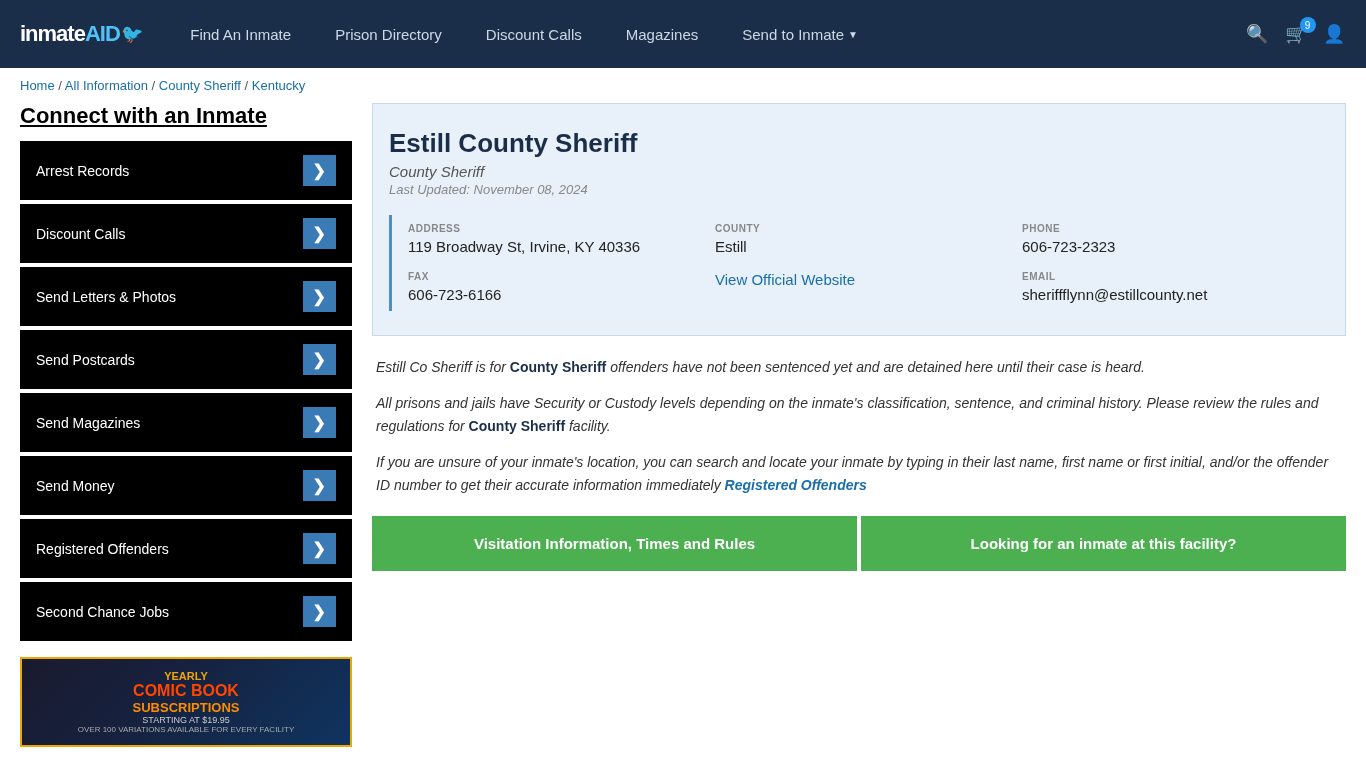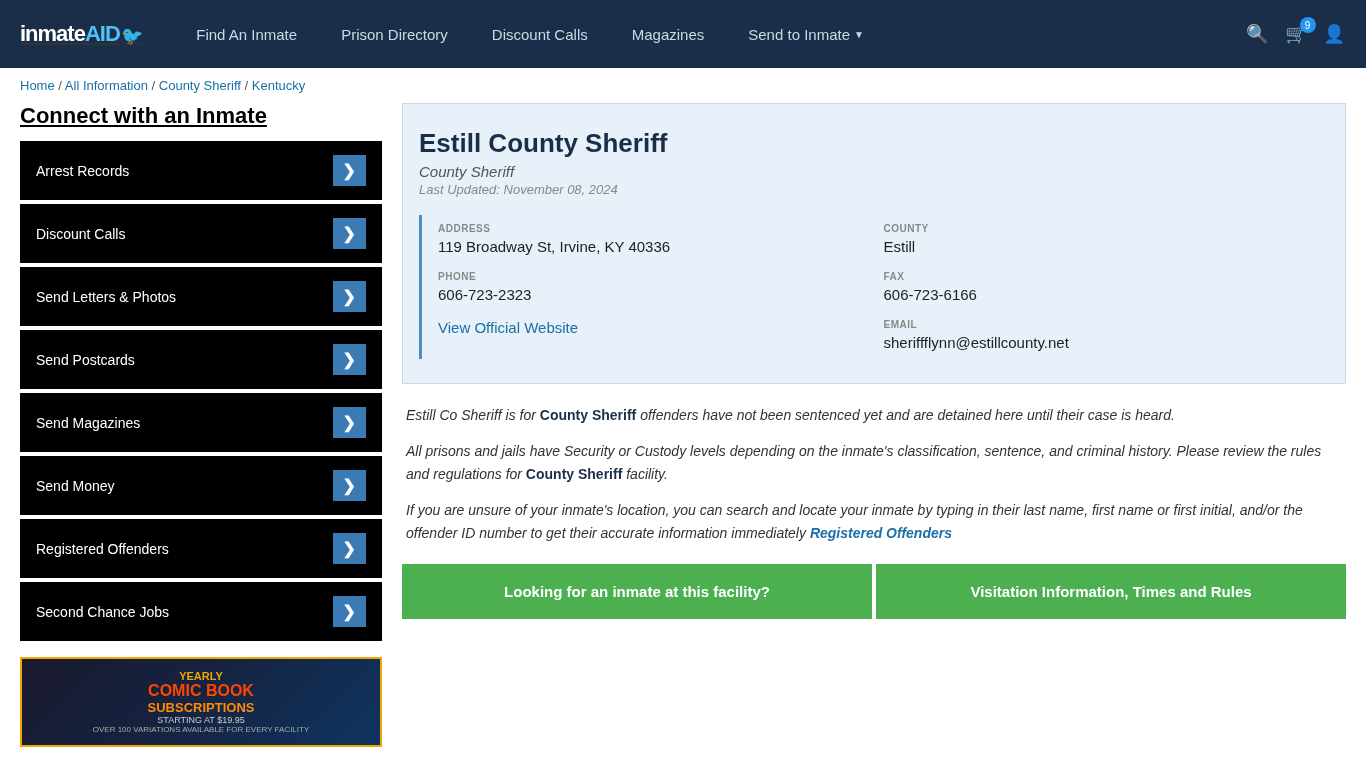--- a/index.html
+++ b/index.html
@@ -8,23 +8,22 @@
     
     header {
       background: #1a2e4a;
       display: flex;
       align-items: center;
       padding: 0 20px;
       height: 68px;
     }
     .logo-area {
       display: flex;
-      align-items: flex-end;
-      margin-right: 30px;
-      text-decoration: underline;
+      align-items: center;
+      margin-right: 24px;
     }
     .logo-text {
       color: #fff;
       font-size: 22px;
       font-weight: bold;
       letter-spacing: -1px;
     }
     .logo-text span.inmate { color: #fff; }
     .logo-text span.aid { color: #4fc3f7; }
     .logo-bird {
@@ -92,21 +91,21 @@
     
     .main-container {
       display: flex;
       padding: 0 20px 30px 20px;
       gap: 20px;
       max-width: 1366px;
     }
 
     
     .sidebar {
-      width: 362px;
+      width: 332px;
       flex-shrink: 0;
     }
     .sidebar-title {
       font-size: 22px;
       font-weight: bold;
       text-decoration: underline;
       margin-bottom: 12px;
       color: #000;
     }
     .sidebar-btn {
@@ -175,21 +174,21 @@
       margin-bottom: 2px;
     }
     .last-updated {
       font-size: 13px;
       font-style: italic;
       color: #888;
       margin-bottom: 18px;
     }
     .facility-details {
       display: grid;
-      grid-template-columns: 1fr 1fr;
+      grid-template-columns: 1fr 1fr 1fr;
       gap: 0;
       border-left: 3px solid #4a90c4;
       padding-left: 16px;
     }
     .detail-cell {
       padding: 8px 12px 8px 0;
     }
     .detail-label {
       font-size: 10px;
       font-weight: bold;
@@ -377,18 +376,18 @@
       </p>
       <p class="desc-para">
         <span>All prisons and jails have Security or Custody levels depending on the inmate's classification, sentence, and criminal history. Please review the rules and regulations for </span><span class="highlight">County Sheriff</span><span> facility.</span>
       </p>
       <p class="desc-para">
         <span>If you are unsure of your inmate's location, you can search and locate your inmate by typing in their last name, first name or first initial, and/or the offender ID number to get their accurate information immediately </span><a href="#" class="link-bold">Registered Offenders</a>
       </p>
     </div>
 
     <div class="action-buttons">
+      <button class="action-btn">Visitation Information, Times and Rules</button>
       <button class="action-btn">Looking for an inmate at this facility?</button>
-      <button class="action-btn">Visitation Information, Times and Rules</button>
     </div>
 
   </main>
 </div>
 
 </body></html>

